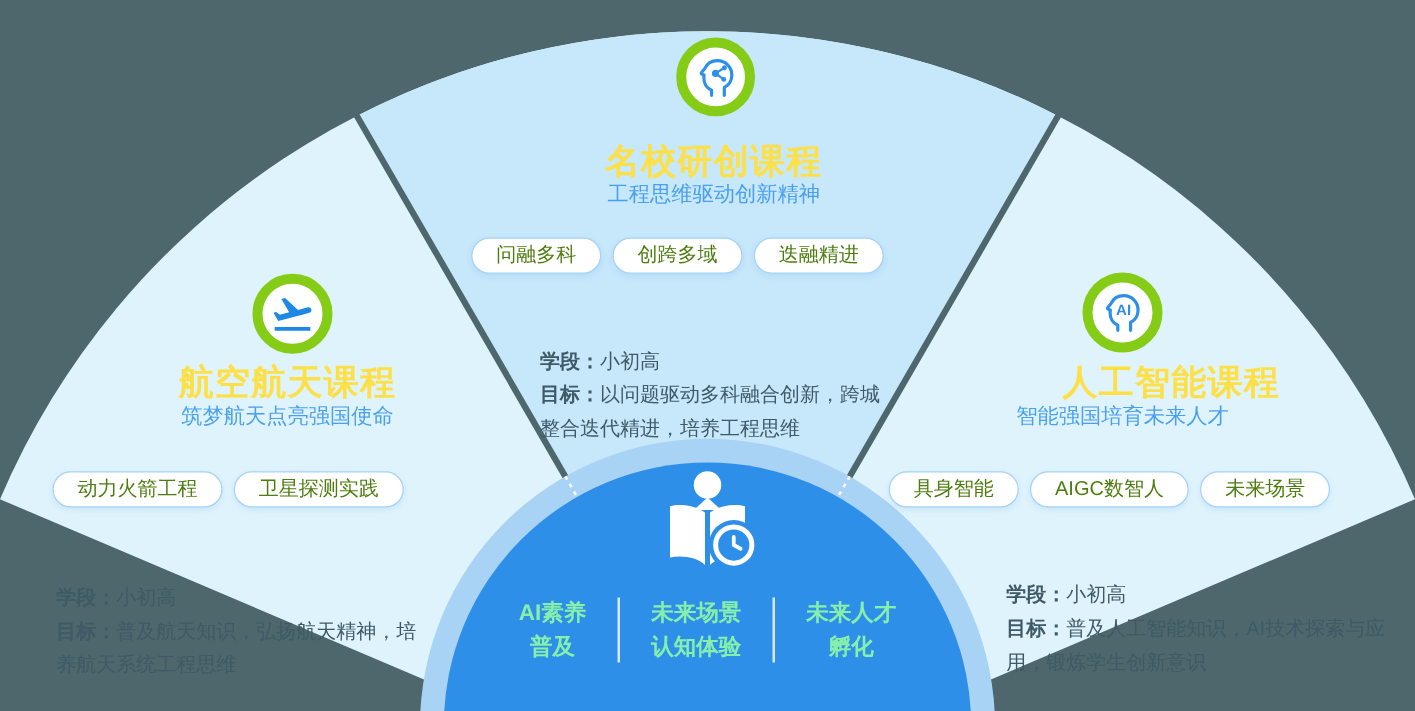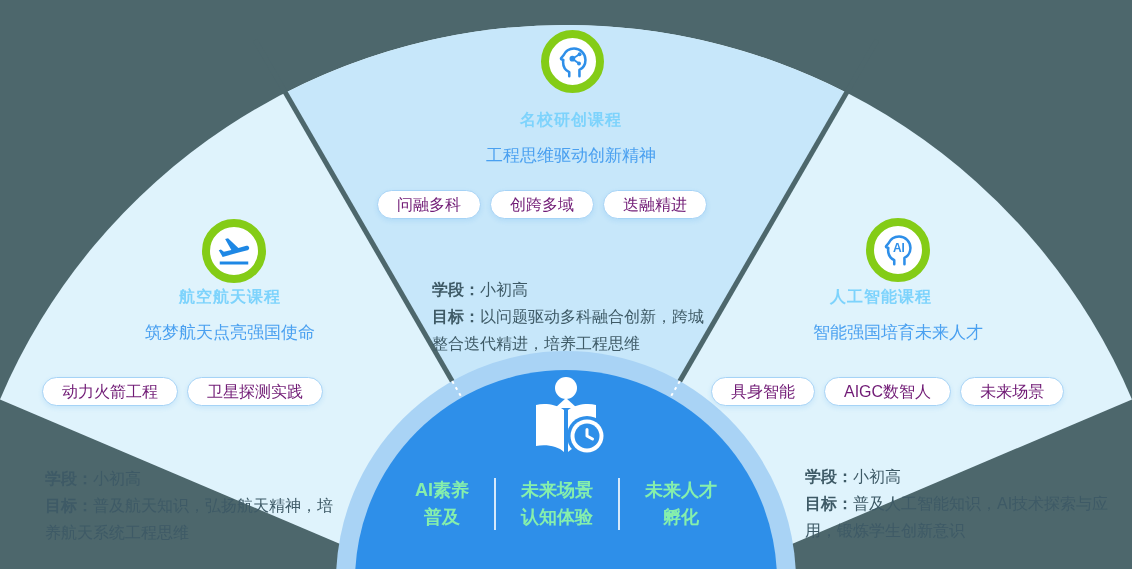--- a/index.html
+++ b/index.html
@@ -1,25 +1,25 @@
 <!DOCTYPE html>
 <html><head>
 <meta charset="utf-8">
 <style>
   html,body{margin:0;padding:0;}
   body{font-family:"Liberation Sans","DejaVu Sans",sans-serif;}
   .stage{position:relative;width:1132px;height:569px;overflow:hidden;background:#4D676C;}
   .stage svg.fan{position:absolute;left:0;top:0;}
   .icon-circle{position:absolute;background:#fff;border:8px solid #84cc16;border-radius:50%;
     display:flex;align-items:center;justify-content:center;box-sizing:border-box;}
-  .sec-title{position:absolute;text-align:center;font-weight:bold;font-size:16px;color:#7dd3fc;letter-spacing:1px;}
+  .sec-title{position:absolute;text-align:center;font-weight:bold;font-size:28px;color:#fde047;letter-spacing:1px;}
   .sec-sub{position:absolute;text-align:center;font-size:17px;color:#4AA0F0;}
   .pills{position:absolute;display:flex;gap:9px;}
   .pill{height:29px;line-height:27px;padding:0 19px;background:#fff;border:1px solid #A6D3F6;
-    border-radius:15px;color:#701a75;font-size:16px;white-space:nowrap;box-sizing:border-box;
+    border-radius:15px;color:#4d7c0f;font-size:16px;white-space:nowrap;box-sizing:border-box;
     box-shadow:0 2px 5px rgba(30,136,229,.12);}
   .info{position:absolute;font-size:16px;line-height:27px;color:#3E5A66;margin-top:31px;}
   .info p{margin:0;}
   .lbl{font-weight:bold;}
   .c-items{position:absolute;top:477px;left:566px;transform:translateX(-50%);display:flex;align-items:center;
     color:#86efac;font-weight:bold;font-size:18px;line-height:27px;text-align:center;white-space:nowrap;}
   .c-item{padding:0 25px;}
   .c-sep{width:2px;height:52px;background:rgba(255,255,255,.8);}
   .c-icon{position:absolute;left:516px;top:374px;}
 </style>
@@ -83,21 +83,21 @@
     <p><span class="lbl">学段：</span><span>小初高</span></p>
     <p><span class="lbl">目标：</span><span>以问题驱动多科融合创新，跨城整合迭代精进，培养工程思维</span></p>
   </div>
 
   <div class="icon-circle" style="left:866px;top:218px;width:64px;height:64px;">
     <svg width="36" height="36" viewBox="0 0 24 24">
       <path d="M9.5 21.5v-2.7C7 17.6 5.4 15 5.4 12.2c0-.5.05-1 .14-1.5l-1.2-.5c-.35-.15-.45-.6-.2-.9l1.55-1.8C7 4.6 9.7 3 12.7 3c4.2 0 7.6 3.4 7.6 7.6 0 2.9-1.6 5.4-4 6.7v4.2" fill="none" stroke="#2E8FE9" stroke-width="1.7" stroke-linecap="round" stroke-linejoin="round"></path>
       <text x="12.6" y="13.6" font-size="8" font-weight="bold" text-anchor="middle" fill="#2E8FE9">AI</text>
     </svg>
   </div>
-  <div class="sec-title" style="left:706px;top:287px;width:350px;">人工智能课程</div>
+  <div class="sec-title" style="left:762px;top:287px;width:350px;">人工智能课程</div>
   <div class="sec-sub" style="left:723px;top:321px;width:350px;">智能强国培育未来人才</div>
   <div class="pills" style="left:711px;top:377px;">
     <span class="pill">具身智能</span>
     <span class="pill">AIGC数智人</span>
     <span class="pill">未来场景</span>
   </div>
   <div class="info" style="left:805px;top:432px;width:306px;">
     <p><span class="lbl">学段：</span><span>小初高</span></p>
     <p><span class="lbl">目标：</span><span>普及人工智能知识，AI技术探索与应用，锻炼学生创新意识</span></p>
   </div>

